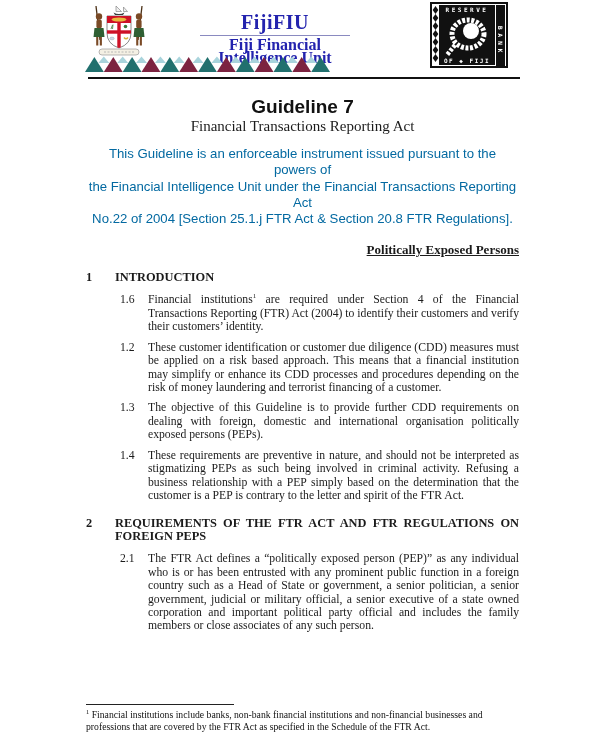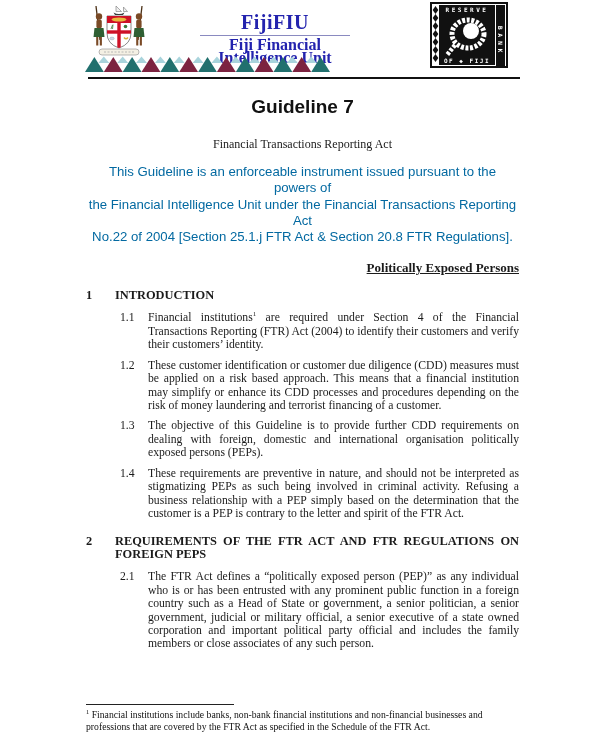--- a/index.html
+++ b/index.html
@@ -44,21 +44,21 @@
     font-size:6px; line-height:9px; text-align:center; letter-spacing:1.5px; overflow:hidden;
   }
   .stamp-center { position:absolute; left:7px; top:10px; width:56px; height:44px; background:#111; }
 
   
   .content { position:absolute; left:86px; top:96px; width:433px; }
   .doc-title {
     font-family:"Liberation Sans", sans-serif; font-weight:bold; font-size:19px;
     line-height:21px; text-align:center; color:#111; margin:0;
   }
-  .doc-subtitle { font-size:12px; line-height:14px; text-align:center; margin-top:20px; }
+  .doc-subtitle { font-size:15px; line-height:14px; text-align:center; margin-top:2px; }
   .notice { margin-top:13px; }
   .notice-line {
     font-family:"Liberation Sans", sans-serif; font-size:13.2px; line-height:16.3px;
     text-align:center; color:#0369a1;
   }
   .doc-heading {
     margin-top:15px; font-size:13px; font-weight:bold; text-align:right;
     text-decoration:underline; line-height:15px;
   }
   .sec-head { display:flex; font-weight:bold; font-size:12.4px; line-height:13.8px; margin:14px 0 8px 0; }
@@ -196,21 +196,21 @@
     </div>
 
     <div class="doc-heading">Politically Exposed Persons</div>
 
     <div class="sec-head">
       <span class="sec-num">1</span>
       <span class="sec-title">INTRODUCTION</span>
     </div>
 
     <div class="item">
-      <span class="item-num">1.1</span>
+      <span class="item-num">1.6</span>
       <span class="item-body"><span>Financial institutions</span><sup>1</sup><span> are required under Section 4 of the Financial Transactions Reporting (FTR) Act (2004) to identify their customers and verify their customers’ identity.</span></span>
     </div>
 
     <div class="item">
       <span class="item-num">1.2</span>
       <span class="item-body">These customer identification or customer due diligence (CDD) measures must be applied on a risk based approach. This means that a financial institution may simplify or enhance its CDD processes and procedures depending on the risk of money laundering and terrorist financing of a customer.</span>
     </div>
 
     <div class="item">
       <span class="item-num">1.3</span>

